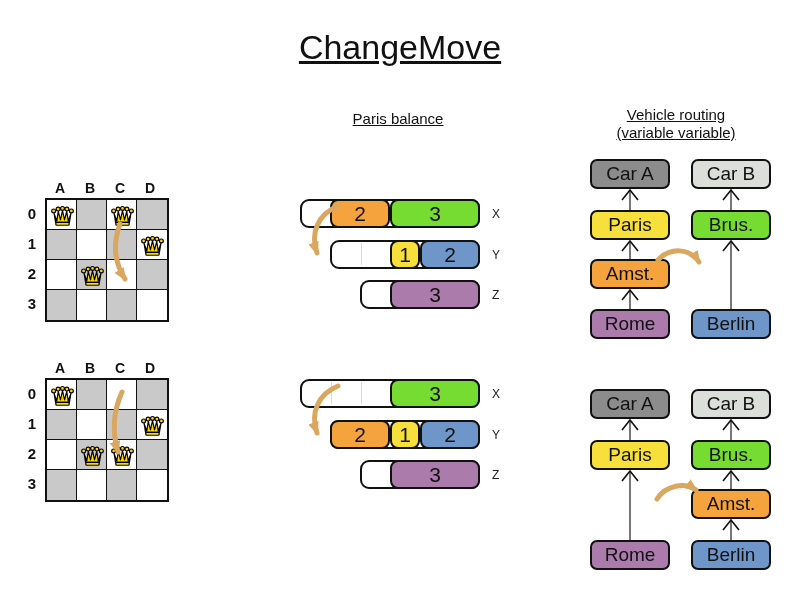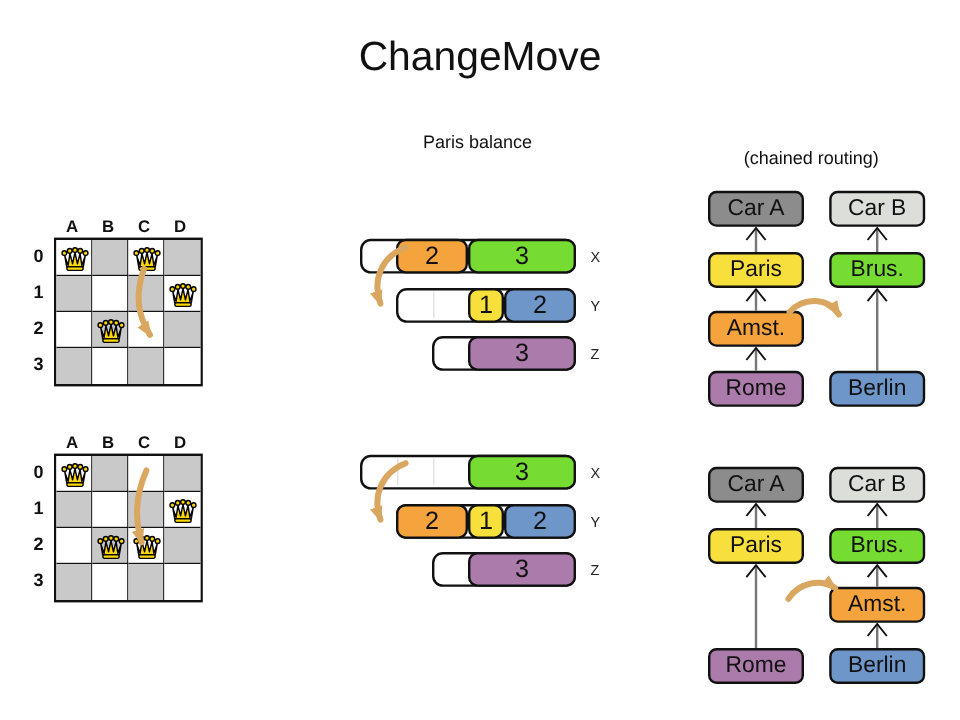--- a/index.html
+++ b/index.html
@@ -1,31 +1,32 @@
 <!DOCTYPE html>
 <html><head>
 <meta charset="utf-8">
 <style>
   html,body{margin:0;padding:0;background:#fff;}
   #canvas{position:relative;width:800px;height:600px;background:#fff;overflow:hidden;
           font-family:"Liberation Sans",sans-serif;color:#111;}
-  .abs{position:absolute;}
+  .abs{position:absolute;text-decoration:underline;}
   #title{top:28px;left:0;width:800px;text-align:center;font-size:34px;line-height:38px;}
   #subtitle{top:69px;left:0;width:800px;text-align:center;font-size:13px;}
   .col-header{font-size:15px;text-align:center;}
   #overlay{position:absolute;left:0;top:0;z-index:10;pointer-events:none;}
 </style>
 </head>
 <body>
 
 <div id="canvas">
   <div class="abs" id="title">ChangeMove</div>
 
   <div class="abs col-header" style="left:318px;top:110px;width:160px;">Paris balance</div>
-  <div class="abs col-header" style="left:596px;top:124px;width:160px;">(chained routing)</div>
+  <div class="abs col-header" style="left:596px;top:106px;width:160px;">Vehicle routing</div>
+  <div class="abs col-header" style="left:596px;top:124px;width:160px;">(variable variable)</div>
 
   <svg id="overlay" width="800" height="600">
     <defs>
       <marker id="tanHead" viewBox="0 0 10 8" refX="8" refY="4" markerWidth="2.7" markerHeight="2.3" orient="auto" markerUnits="strokeWidth">
         <path d="M0,0 L10,4 L0,8 Z" fill="#D9A760"></path>
       </marker>
     </defs>
   <g>
         <line x1="630" y1="190" x2="630" y2="210" stroke="#777" stroke-width="2"></line>
         <polyline points="622,200 630,190 638,200" fill="none" stroke="#111" stroke-width="1.6"></polyline>

